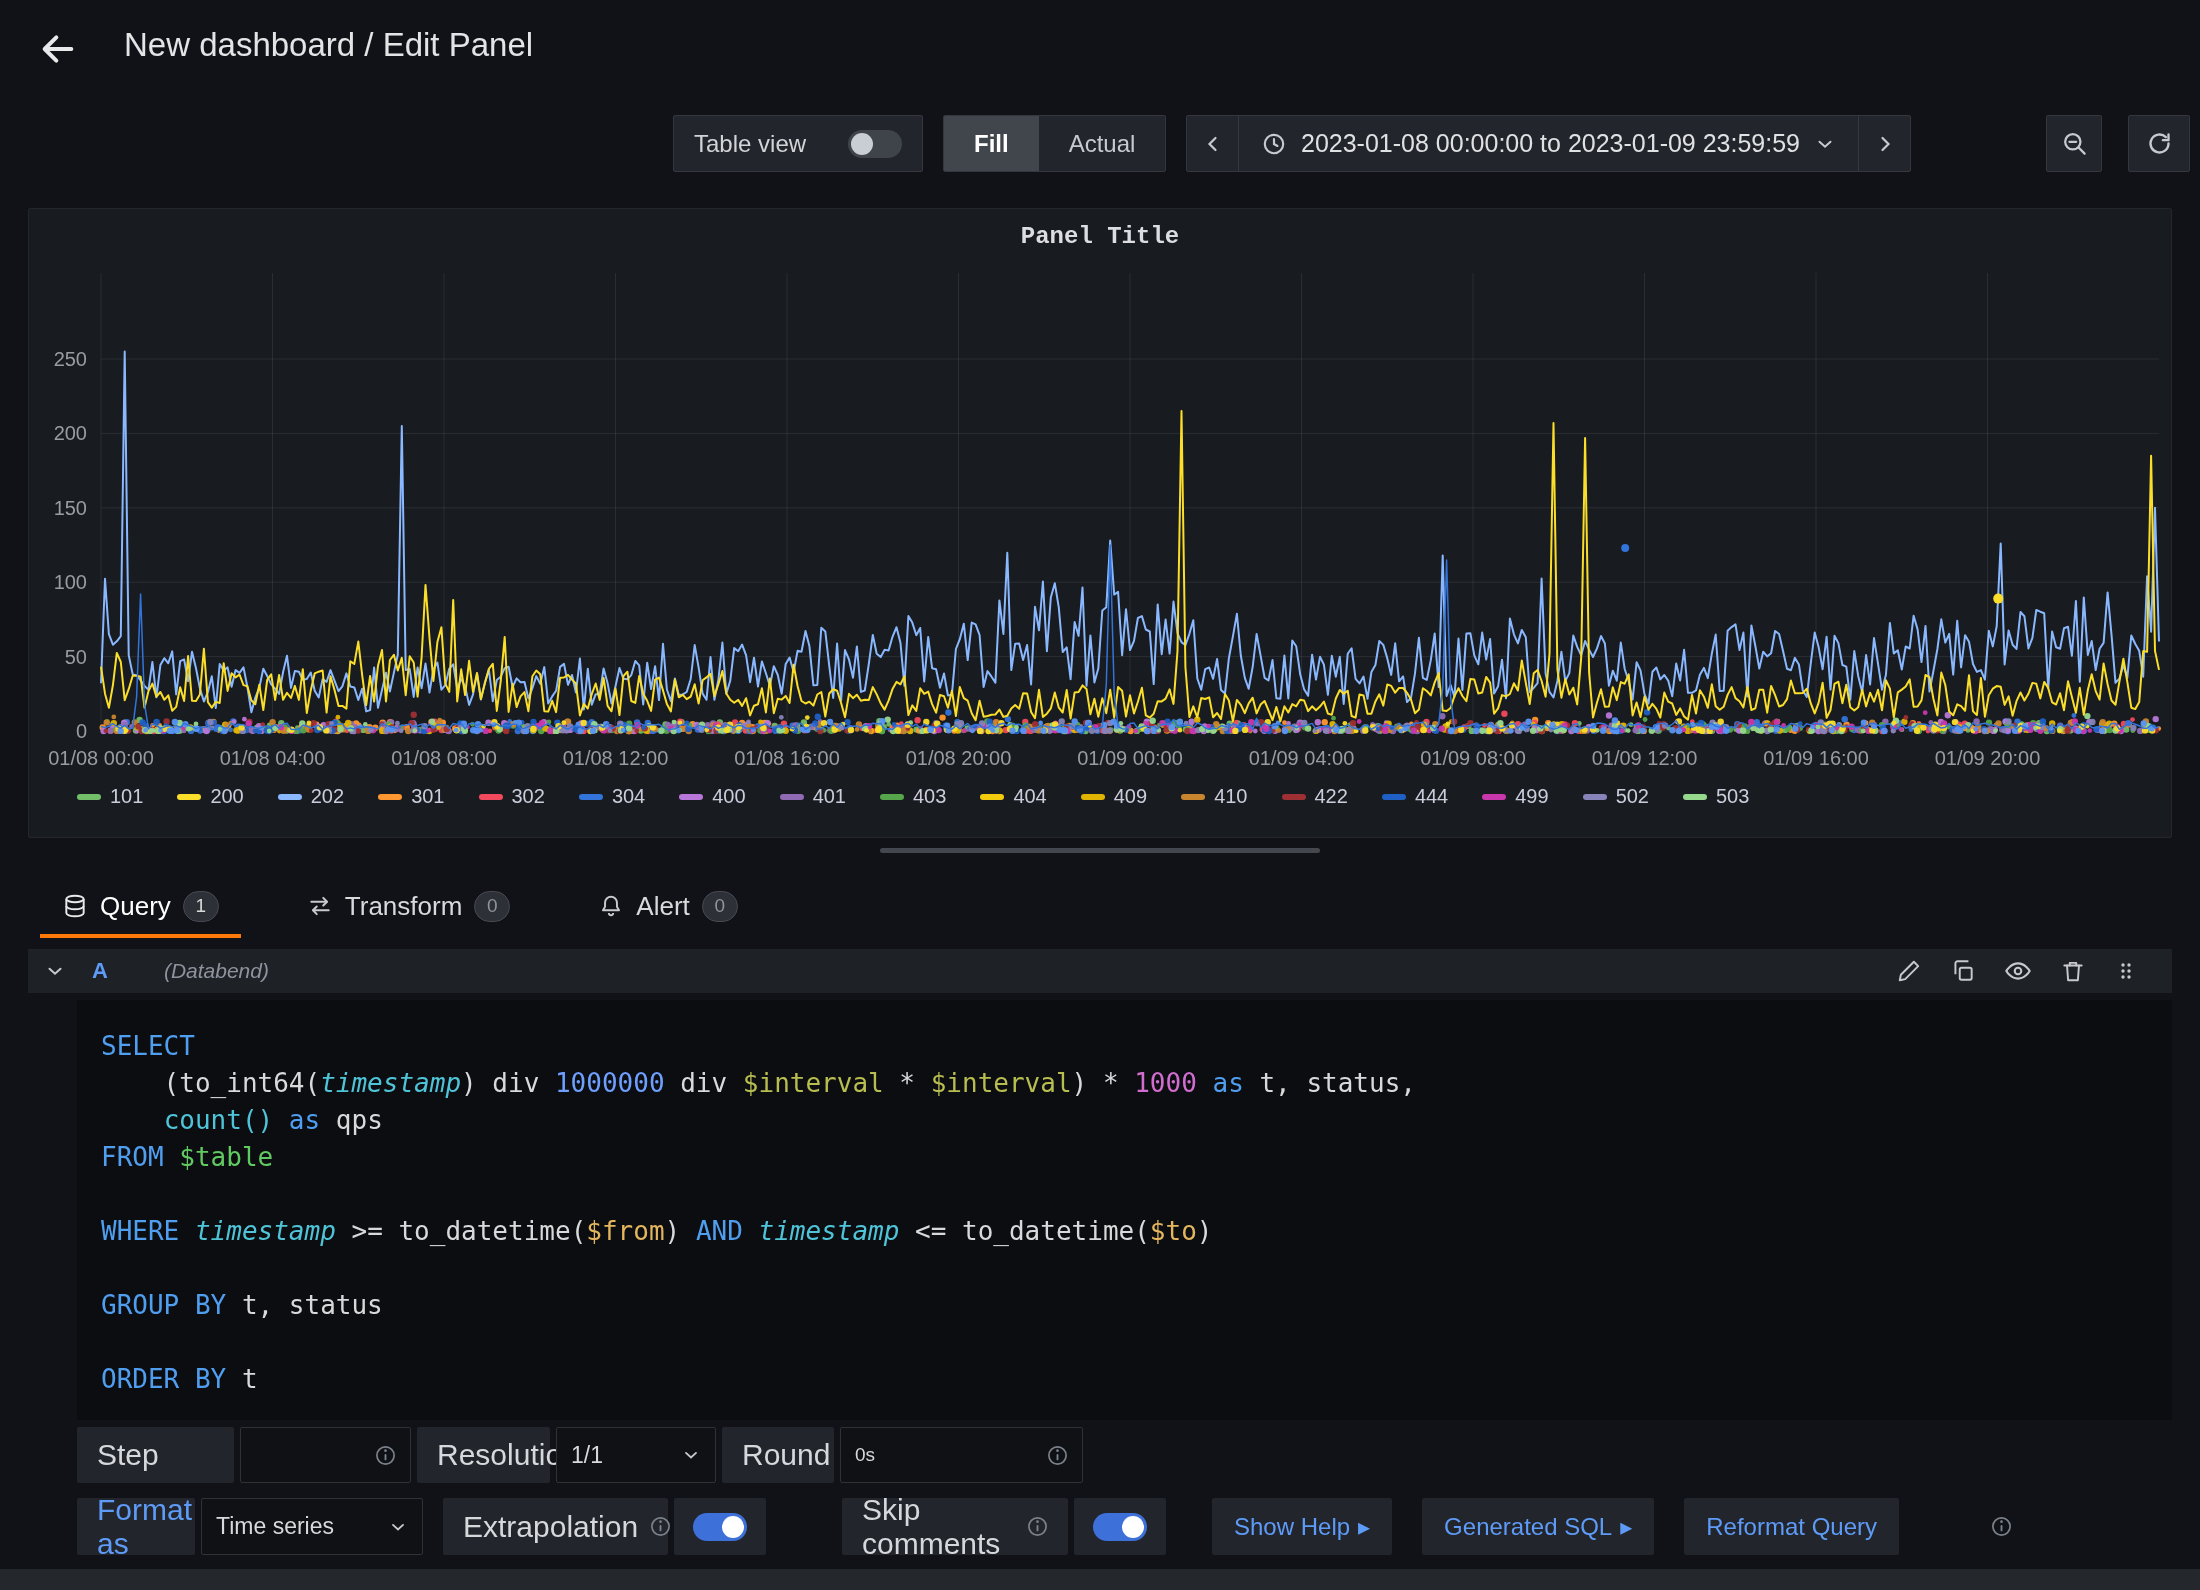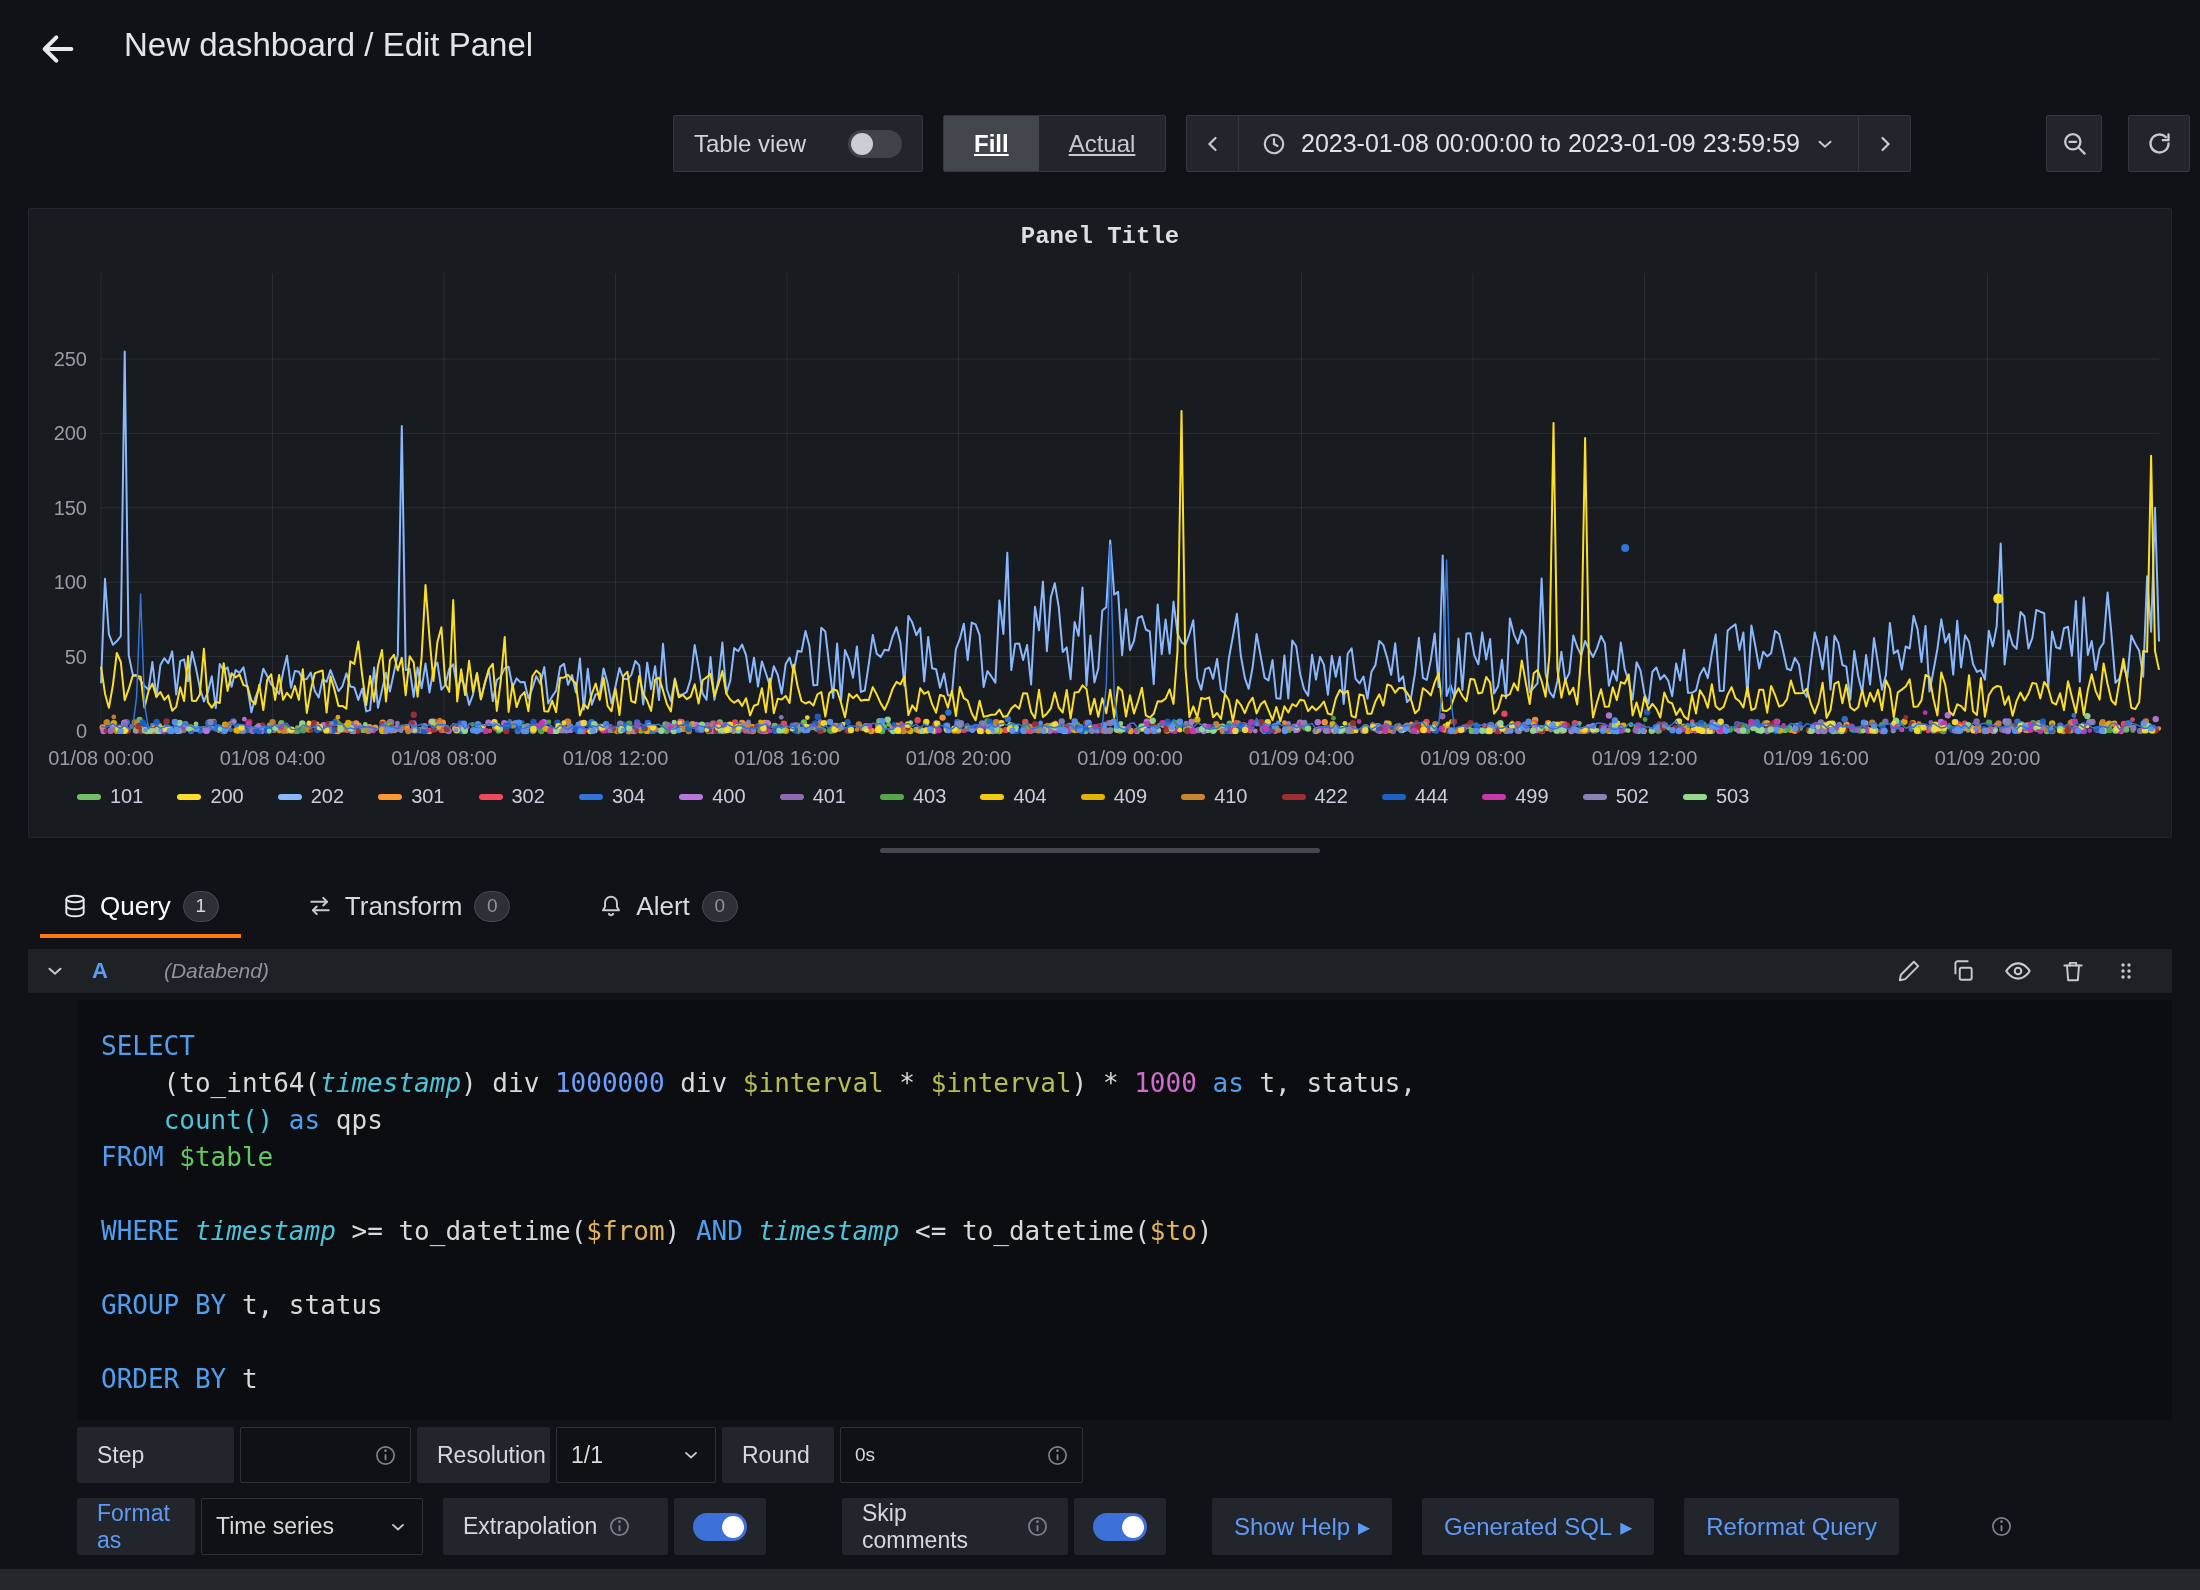--- a/index.html
+++ b/index.html
@@ -27,21 +27,21 @@
   .tableview .tv-label { font-size:24px; color:#d2d4d8; }
   .switch { position:relative; display:inline-block; border-radius:14px; cursor:pointer; }
   .switch .knob { position:absolute; border-radius:50%; }
   .switch.sm { width:54px; height:28px; background:#3f434a; }
   .switch.sm .knob { width:22px; height:22px; top:3px; left:3px; background:#c9ced4; }
   .switch.on { width:54px; height:28px; background:#3d71d9; }
   .switch.on .knob { width:22px; height:22px; top:3px; right:3px; background:#ffffff; }
 
   .segmented { left:943px; padding:0; overflow:hidden; }
   .seg { height:100%; border:none; background:transparent; color:#c7c9ce; font-size:24px;
-    padding:8px 30px; cursor:pointer; font-family:inherit;text-decoration:underline; }
+    padding:8px 30px; cursor:pointer; font-family:inherit; }
   .seg.active { background:#41454c; color:#ffffff; font-weight:700; }
 
   .timepicker { left:1186px; padding:0; }
   .tp-seg { height:100%; width:52px; display:flex; align-items:center; justify-content:center;
     background:transparent; border:none; cursor:pointer; color:#c7c9ce; }
   .tp-prev { border-right:1px solid #34373d; }
   .tp-next { border-left:1px solid #34373d; }
   .tp-main { height:100%; display:flex; align-items:center; gap:14px; padding:0 22px;
     background:transparent; border:none; cursor:pointer; color:#d8d9da; font-family:inherit; }
   .tp-main .tp-text { font-size:25px; color:#e0e1e3; white-space:nowrap; }
@@ -99,21 +99,21 @@
   .tk-vi { color:#b8bd4f; }
   .tk-vt { color:#61c961; }
   .tk-vy { color:#e2b55e; }
   .tk-fn { color:#4fc4d8; }
 
   
   .opt-row { position:absolute; left:77px; display:flex; align-items:center; }
   .row1 { top:1427px; height:56px; gap:6px; }
   .row2 { top:1498px; height:57px; gap:6px; }
   .opt-label { height:100%; background:#22252b; border-radius:2px; display:flex; align-items:center;
-    gap:12px; padding:0 20px; font-size:23px; color:#d6d8dc; }
+    gap:12px; padding:0 20px; font-size:30px; color:#d6d8dc; }
   .opt-label.blue { color:#5e9bf7; }
   .opt-input { height:100%; background:#0f1115; border:1px solid #2c3235; border-radius:2px;
     display:flex; align-items:center; padding:0 14px; font-size:19px; color:#d8d9da; cursor:text; }
   .opt-input .val { flex:1; }
   .opt-select { height:100%; background:#0f1115; border:1px solid #2c3235; border-radius:2px;
     display:flex; align-items:center; justify-content:space-between; padding:0 14px;
     font-size:23px; color:#d8d9da; cursor:pointer; }
   .togglebox { height:100%; width:92px; background:#22252b; border-radius:2px;
     display:flex; align-items:center; justify-content:center; }
   .bluebtn { height:100%; background:#22252b; border:none; border-radius:2px; display:flex;

